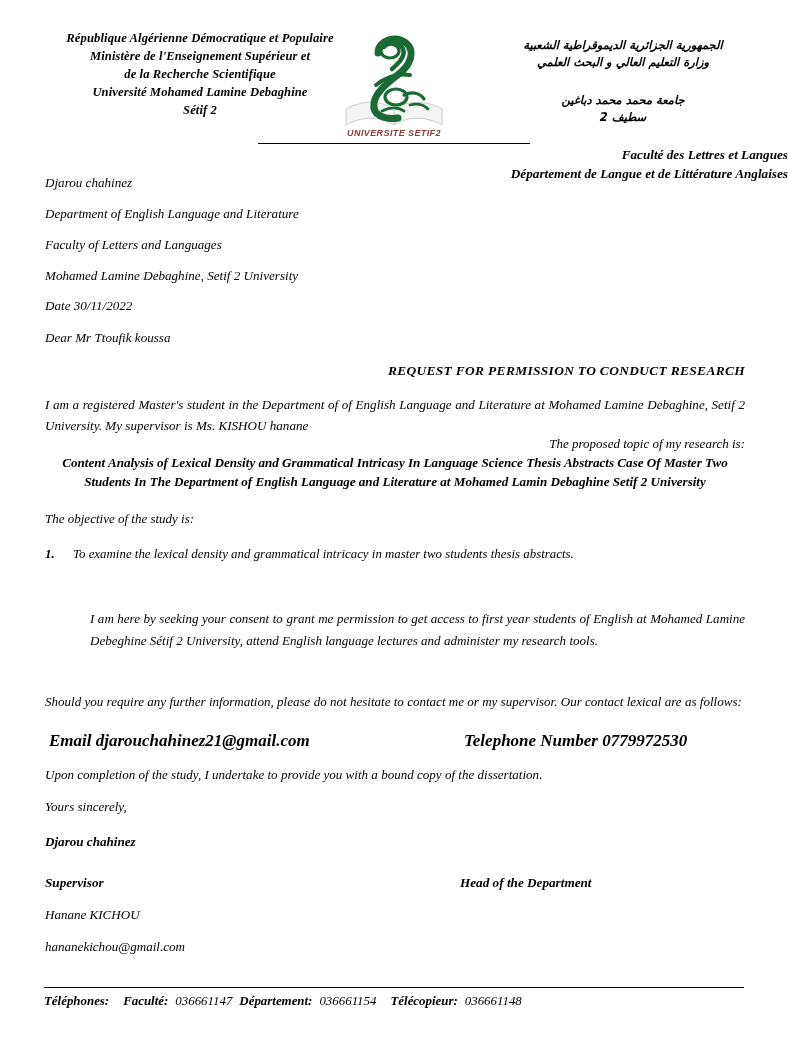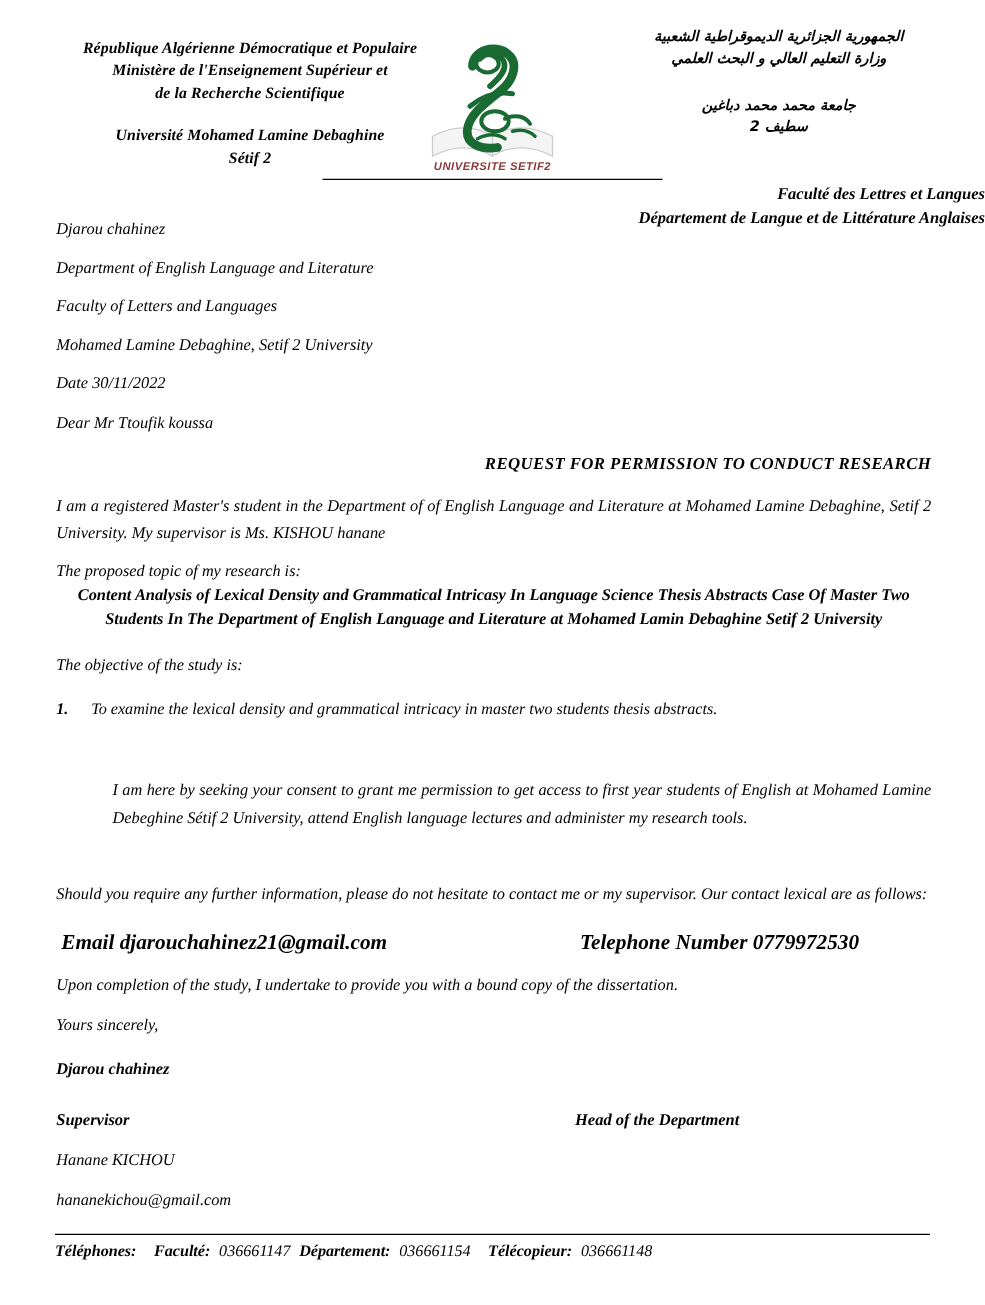--- a/index.html
+++ b/index.html
@@ -36,26 +36,25 @@
     left: 0;
     top: 30px;
     width: 320px;
     text-align: center;
     font-weight: bold;
     font-size: 12.6px;
     line-height: 1.42;
     letter-spacing: 0.1px;
   }
   .header-fr .uni {
-    margin-top: 16px;
   }
   .header-ar {
     position: absolute;
     right: 0;
-    top: 21px;
+    top: 37px;
     width: 250px;
     text-align: center;
     direction: rtl;
     font-family: "DejaVu Sans", "Liberation Sans", sans-serif;
     font-size: 11.5px;
     font-weight: bold;
     line-height: 1.5;
   }
   .header-ar .uni-ar {
     margin-top: 20px;
@@ -114,23 +113,22 @@
     margin-top: 17px;
     letter-spacing: 0.35px;
   }
   .para-just {
     text-align: justify;
     font-size: 13.1px;
     line-height: 1.62;
     margin-top: 15px;
   }
   .topic-lead {
-    text-align: left;
+    text-align: right;
     font-size: 13px;
-    margin-top: 13px;
   }
   .topic-title {
     text-align: center;
     font-weight: bold;
     font-size: 13.1px;
     line-height: 1.42;
     margin-top: 2px;
   }
   .objective-lead {
     font-size: 13px;

